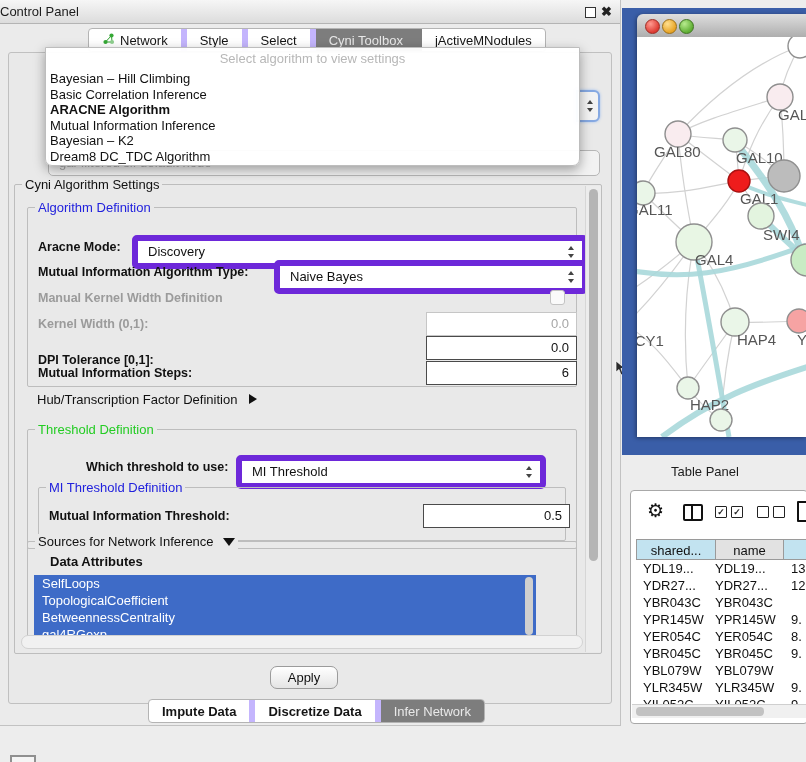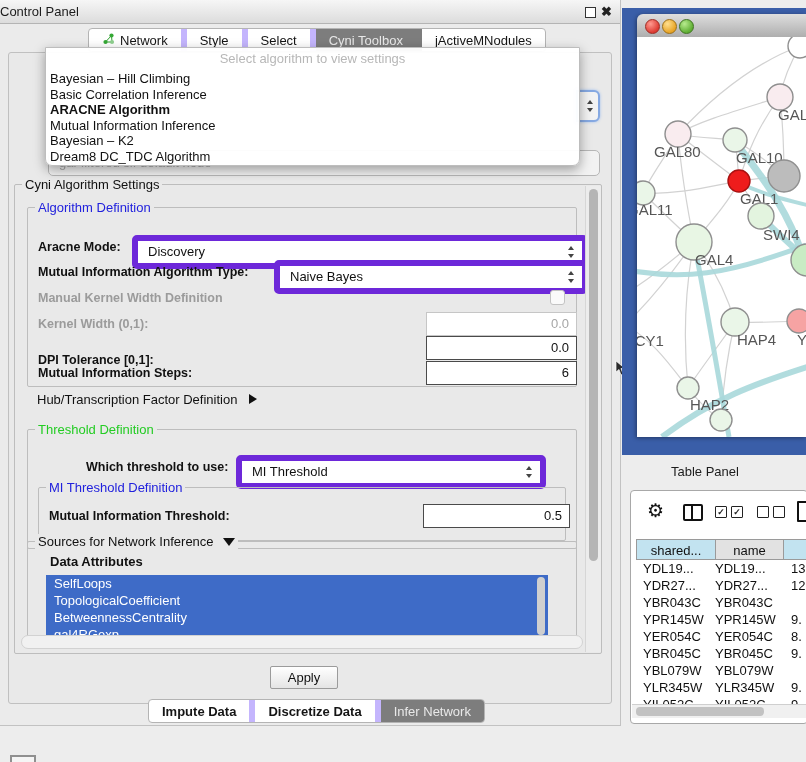--- a/index.html
+++ b/index.html
@@ -73,21 +73,21 @@
 
   
   .vtrack{background:#ececec;border-left:1px solid #d6d6d6;}
   .vthumb{background:#b5b5b5;border-radius:5px;}
   .htrack{background:#f1f1f1;border:1px solid #d2d2d2;border-radius:7px;}
 
   
   #attr-list{background:var(--sel-blue,#3e6bc7);overflow:hidden;}
   .attr-item{font-size:13px;color:#fff;height:17px;line-height:17px;padding-left:8px;white-space:nowrap;}
 
-  .btn{background:linear-gradient(#ffffff,#e4e4e4);border:1px solid #9b9b9b;border-radius:2px;
+  .btn{background:linear-gradient(#ffffff,#e4e4e4);border:1px solid #9b9b9b;border-radius:7px;
     font-size:13px;color:#111;text-align:center;line-height:21px;}
 
   
   #desktop-blue{left:622px;top:8px;width:184px;height:447px;background:var(--desk-blue,#3a5ea8);}
   #net-window{left:637px;top:14px;width:169px;height:423px;border-radius:6px 0 0 0;
     box-shadow:-1px 1px 4px rgba(0,0,0,0.4);}
   #net-titlebar{left:0;top:0;width:169px;height:23px;border-radius:6px 0 0 0;
     background:linear-gradient(#dedede,#aeaeae);border-bottom:1px solid #808080;}
   .tl{width:13px;height:13px;border-radius:50%;top:5px;}
   #tl-red{left:8px;background:radial-gradient(circle at 35% 30%,#ff9a90,#dd3b32 70%);border:1px solid #9d2b24;}
@@ -231,21 +231,21 @@
           <div class="abs field dark" style="left:384px;top:16px;width:138px;height:22px;">0.5</div>
         </div>
       </div>
 
       <div class="abs group" style="left:12px;top:356px;width:548px;height:103px;">
         <span class="legend">
           <span>Sources for Network Inference</span>
           <span style="display:inline-block;margin-left:6px;border-top:8px solid #111;border-left:6px solid transparent;border-right:6px solid transparent;"></span>
         </span>
         <div class="abs lbl" style="left:8px;top:12px;font-size:13px;margin-left:14px;">Data Attributes</div>
-        <div class="abs" id="attr-list" style="left:18px;top:33px;width:502px;height:68px;">
+        <div class="abs" id="attr-list" style="left:6px;top:33px;width:502px;height:68px;">
           <div class="abs" style="right:3px;top:2px;width:8px;height:58px;background:#cfcfcf;border-radius:4px;"></div>
         <div class="attr-item">SelfLoops</div>
             <div class="attr-item">TopologicalCoefficient</div>
             <div class="attr-item">BetweennessCentrality</div>
             <div class="attr-item">gal4RGexp</div>
           </div>
       </div>
 
       <div class="abs htrack" style="left:6px;top:450px;width:560px;height:12px;"></div>
 

